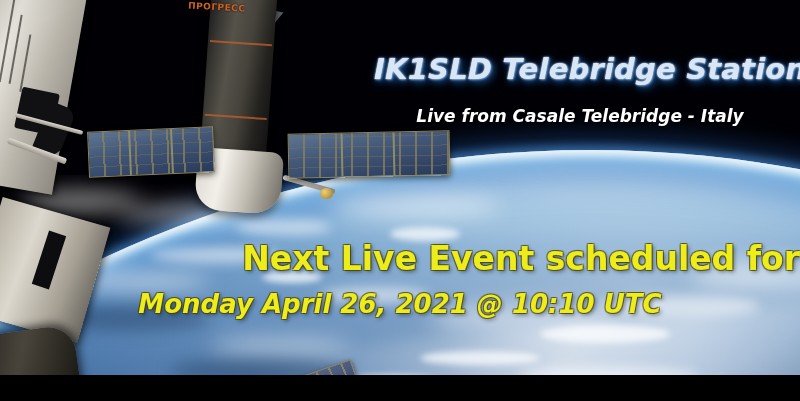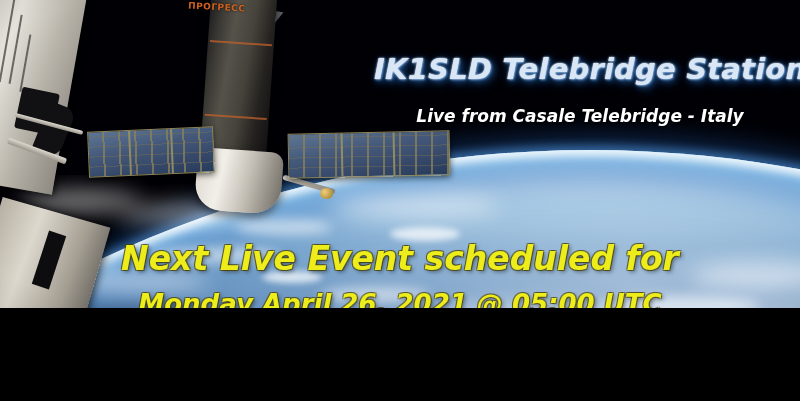--- a/index.html
+++ b/index.html
@@ -3,21 +3,21 @@
 <meta charset="utf-8">
 <style>
   html, body {
     margin: 0;
     padding: 0;
     background: #000;
   }
   #stage {
     position: relative;
     width: 800px;
-    height: 308px;
+    height: 375px;
     overflow: hidden;
     background: #000000;
     font-family: "Liberation Sans", sans-serif;
   }
 
   
   .space {
     position: absolute;
     inset: 0;
     background: #000005;
@@ -337,24 +337,23 @@
     color: #ffffff;
     font-family: "DejaVu Sans", sans-serif;
     text-shadow: 1px 1px 2px rgba(0,0,0,0.85);
     white-space: nowrap;
   }
   .event-line1 {
     position: absolute;
     left: 0;
     top: 239px;
     width: 800px;
-    text-align: center;
+    text-align: right;
     font-size: 33px;
     font-weight: bold;
-    font-style: italic;
     color: #eded1c;
     font-family: "DejaVu Sans", sans-serif;
     text-shadow:
       -1px -1px 0 rgba(70,60,0,0.55),
        1px -1px 0 rgba(70,60,0,0.55),
       -1px  1px 0 rgba(70,60,0,0.55),
        1px  1px 0 rgba(70,60,0,0.55),
        2px  2px 4px rgba(0,0,0,0.45);
     white-space: nowrap;
   }
@@ -450,15 +449,15 @@
   <div class="array-frag"></div>
 
   <div class="vignette"></div>
 
   <div class="title">IK1SLD Telebridge Station</div>
 
   <div class="subtitle">Live from Casale Telebridge - Italy</div>
 
   <div class="event-line1">Next Live Event scheduled for</div>
 
-  <div class="event-line2">Monday April 26, 2021 @ 05:00 UTC</div>
+  <div class="event-line2">Monday April 26, 2021 @ 10:10 UTC</div>
 
 </div>
 
 </body></html>

